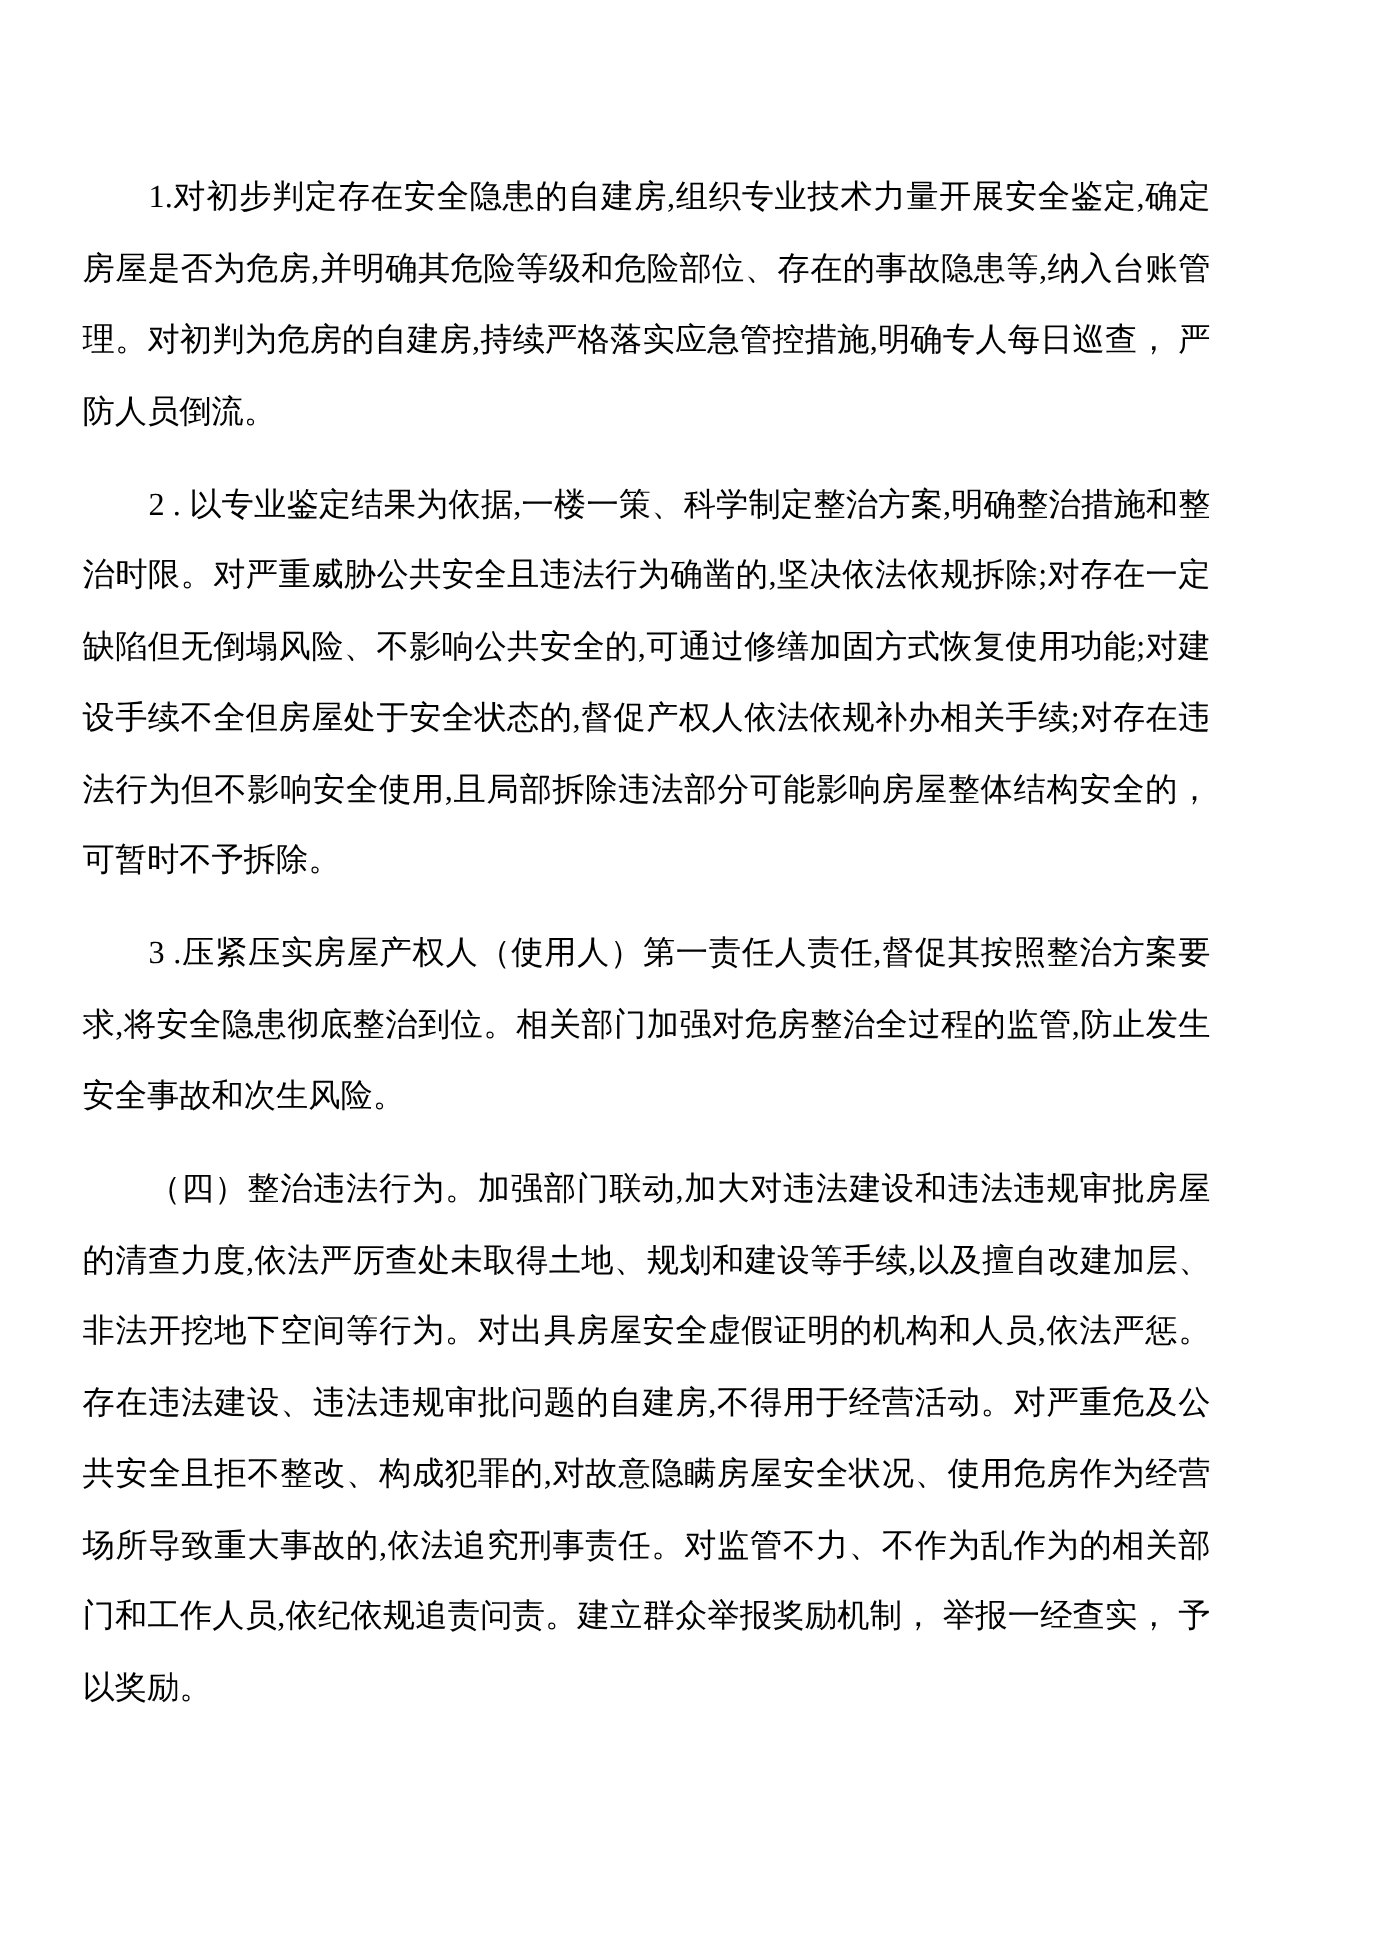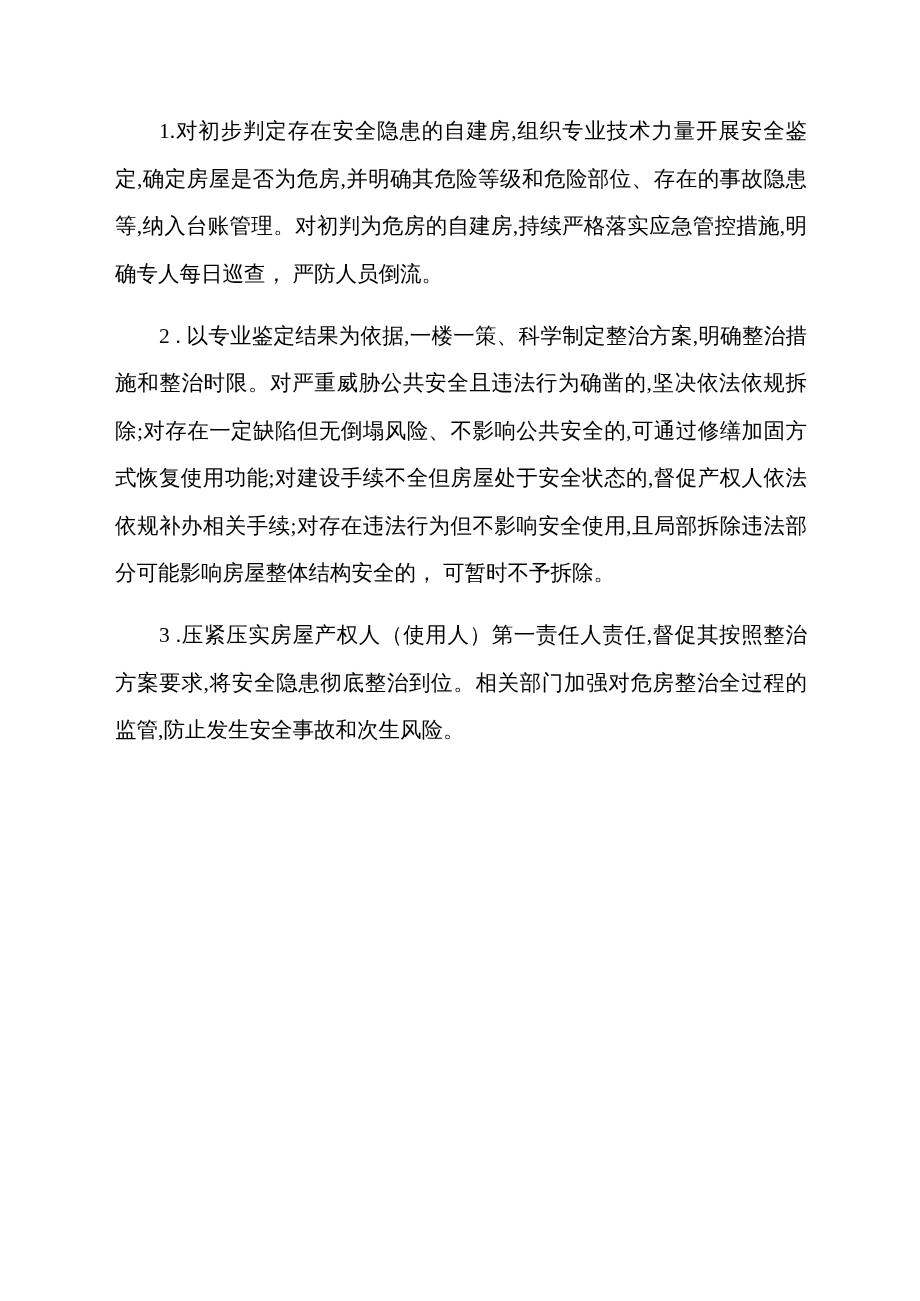--- a/index.html
+++ b/index.html
@@ -7,21 +7,21 @@
     padding: 0;
     background: #ffffff;
   }
   .doc-page {
     position: relative;
     width: 920px;
     height: 1301px;
     margin: 0 auto;
     background: #ffffff;
     box-sizing: border-box;
-    padding: 108px 113px 0 115px;
+    padding: 108px 113px 0 55px;
     overflow: hidden;
   }
   .doc-body {
     font-family: "Liberation Serif", "DejaVu Serif", serif;
     font-size: 21.5px;
     line-height: 47.5px;
     color: #000000;
     font-weight: 400;
   }
   .doc-para {
@@ -37,14 +37,15 @@
   }
 </style>
 </head>
 <body>
 
 <div class="doc-page">
   <div class="doc-body">
     <p class="doc-para">1.对初步判定存在安全隐患的自建房,组织专业技术力量开展安全鉴定,确定房屋是否为危房,并明确其危险等级和危险部位、存在的事故隐患等,纳入台账管理。对初判为危房的自建房,持续严格落实应急管控措施,明确专人每日巡查， 严防人员倒流。</p>
     <p class="doc-para">2 . 以专业鉴定结果为依据,一楼一策、科学制定整治方案,明确整治措施和整治时限。对严重威胁公共安全且违法行为确凿的,坚决依法依规拆除;对存在一定缺陷但无倒塌风险、不影响公共安全的,可通过修缮加固方式恢复使用功能;对建设手续不全但房屋处于安全状态的,督促产权人依法依规补办相关手续;对存在违法行为但不影响安全使用,且局部拆除违法部分可能影响房屋整体结构安全的， 可暂时不予拆除。</p>
     <p class="doc-para">3 .压紧压实房屋产权人（使用人）第一责任人责任,督促其按照整治方案要求,将安全隐患彻底整治到位。相关部门加强对危房整治全过程的监管,防止发生安全事故和次生风险。</p>
+    <p class="doc-para">（四）整治违法行为。加强部门联动,加大对违法建设和违法违规审批房屋的清查力度,依法严厉查处未取得土地、规划和建设等手续,以及擅自改建加层、非法开挖地下空间等行为。对出具房屋安全虚假证明的机构和人员,依法严惩。存在违法建设、违法违规审批问题的自建房,不得用于经营活动。对严重危及公共安全且拒不整改、构成犯罪的,对故意隐瞒房屋安全状况、使用危房作为经营场所导致重大事故的,依法追究刑事责任。对监管不力、不作为乱作为的相关部门和工作人员,依纪依规追责问责。建立群众举报奖励机制， 举报一经查实， 予以奖励。</p>
   </div>
 </div>
 
 </body></html>

